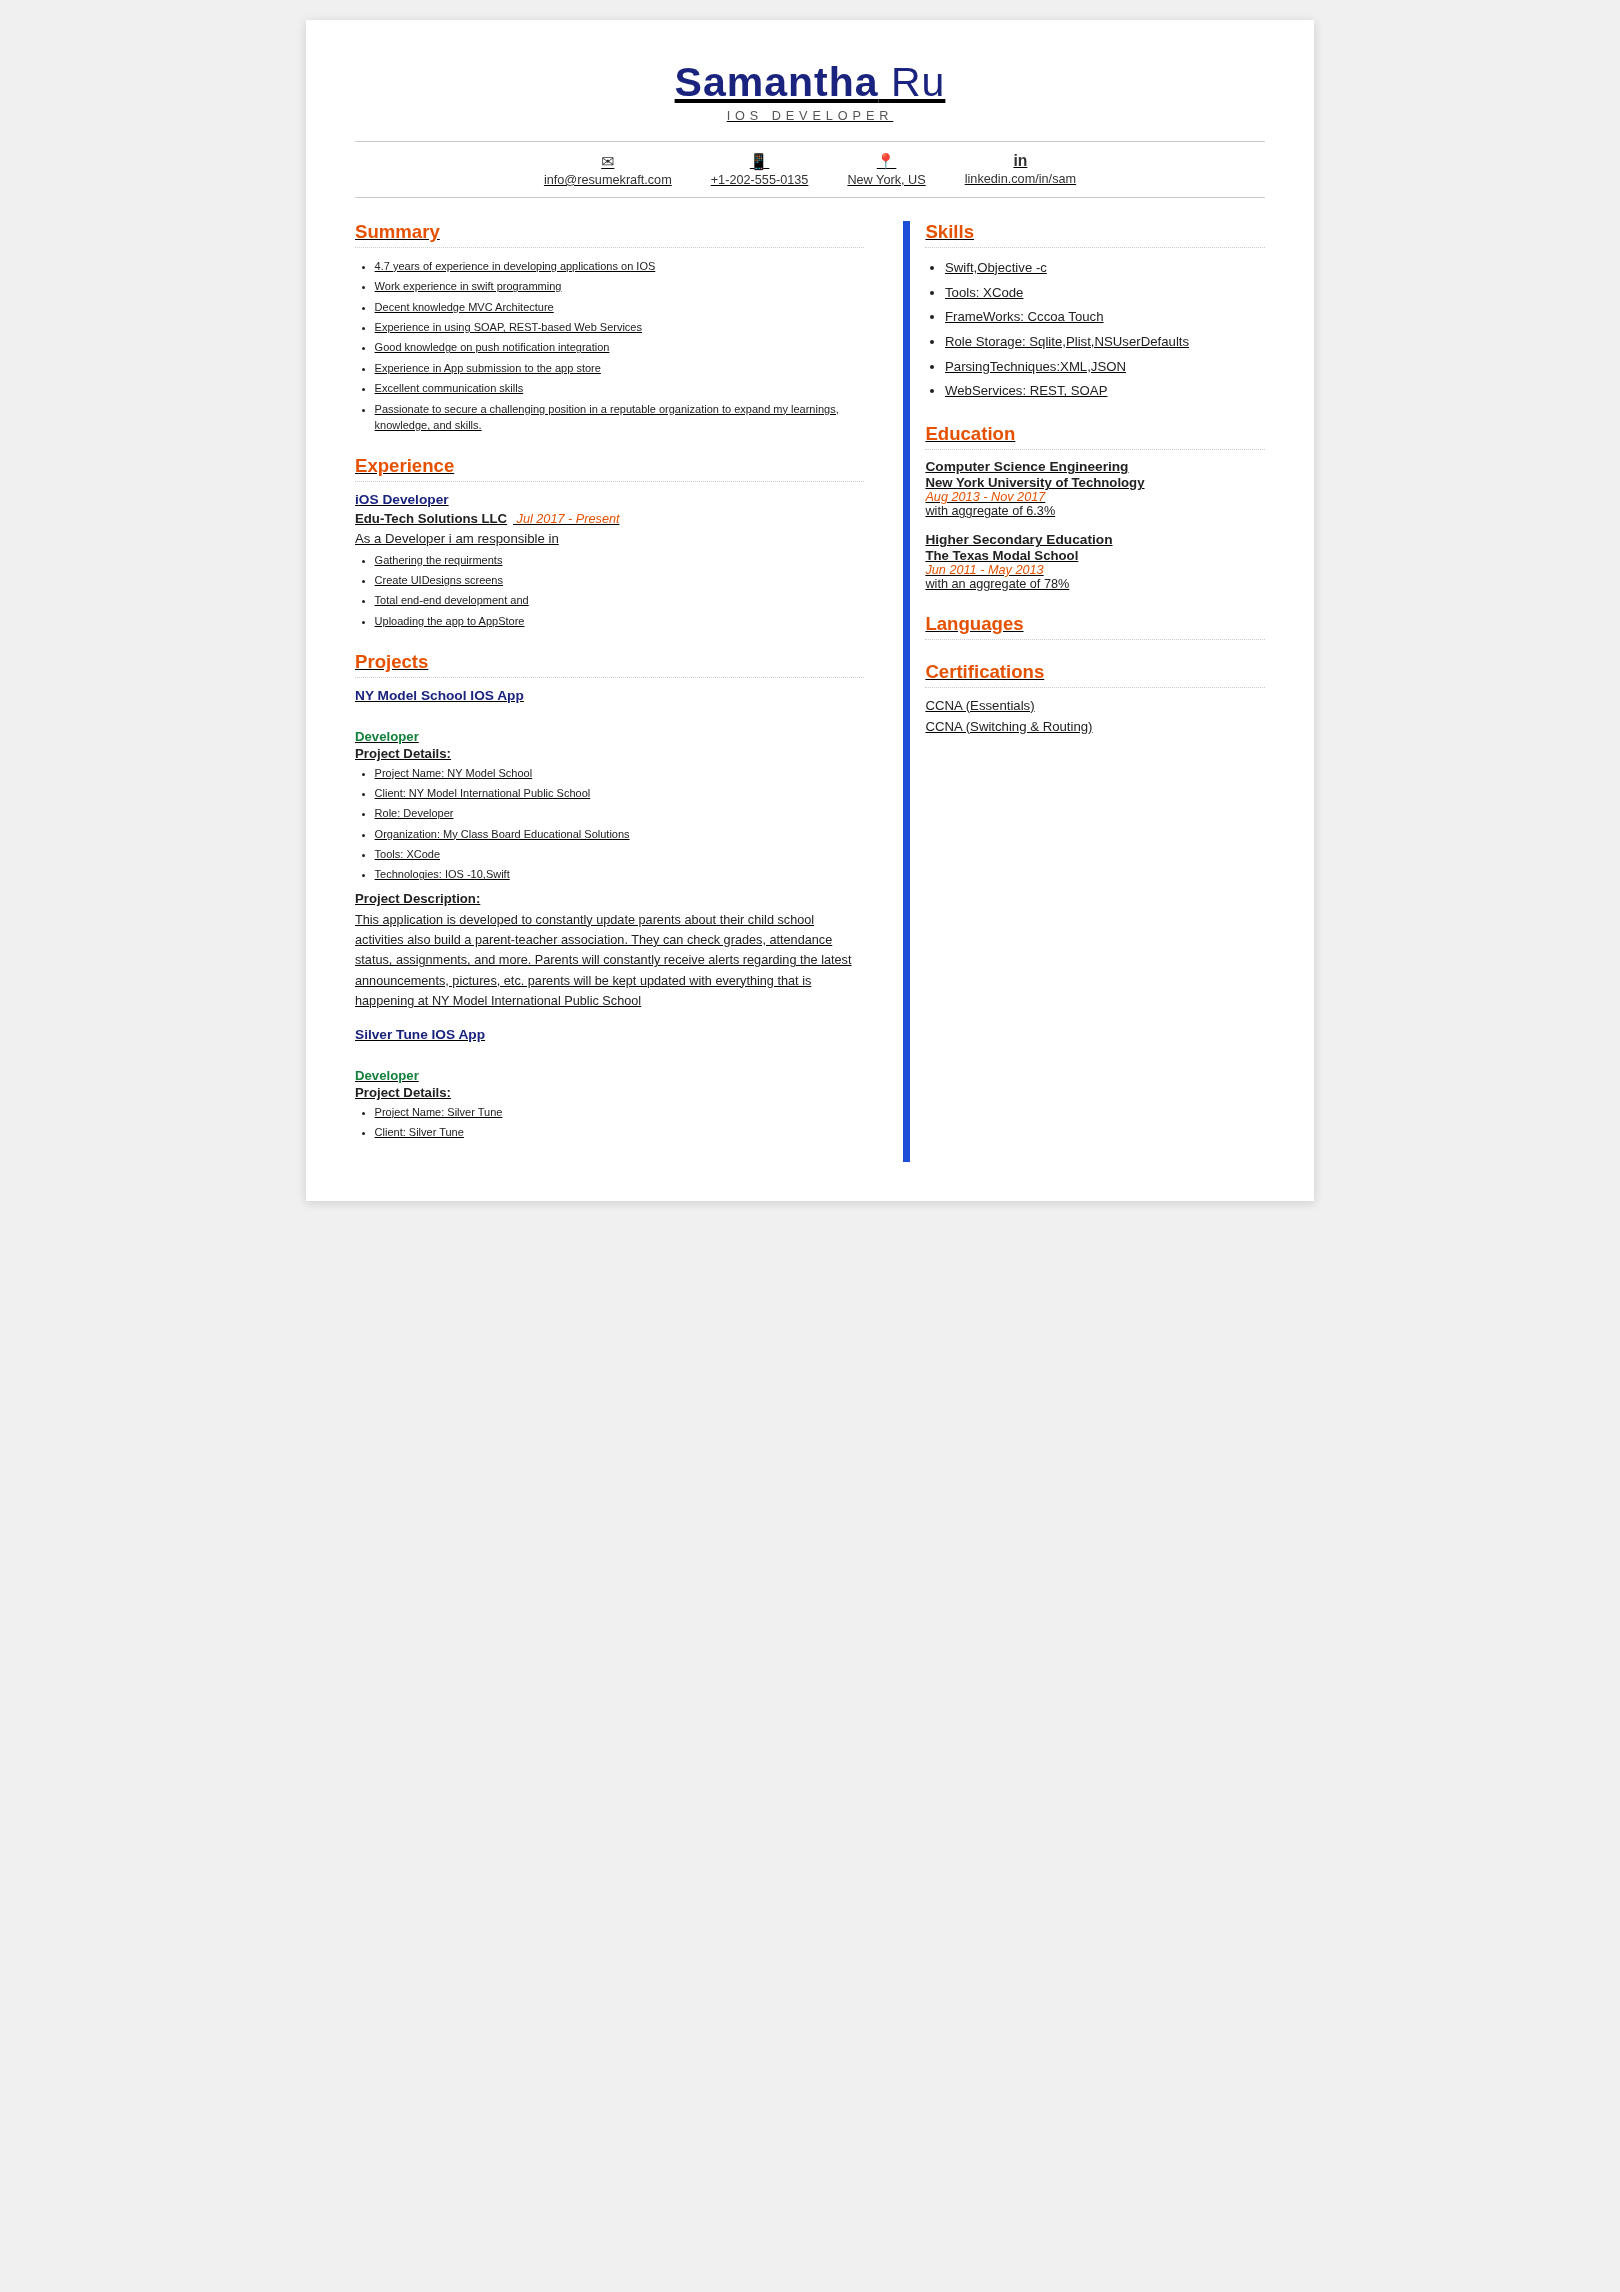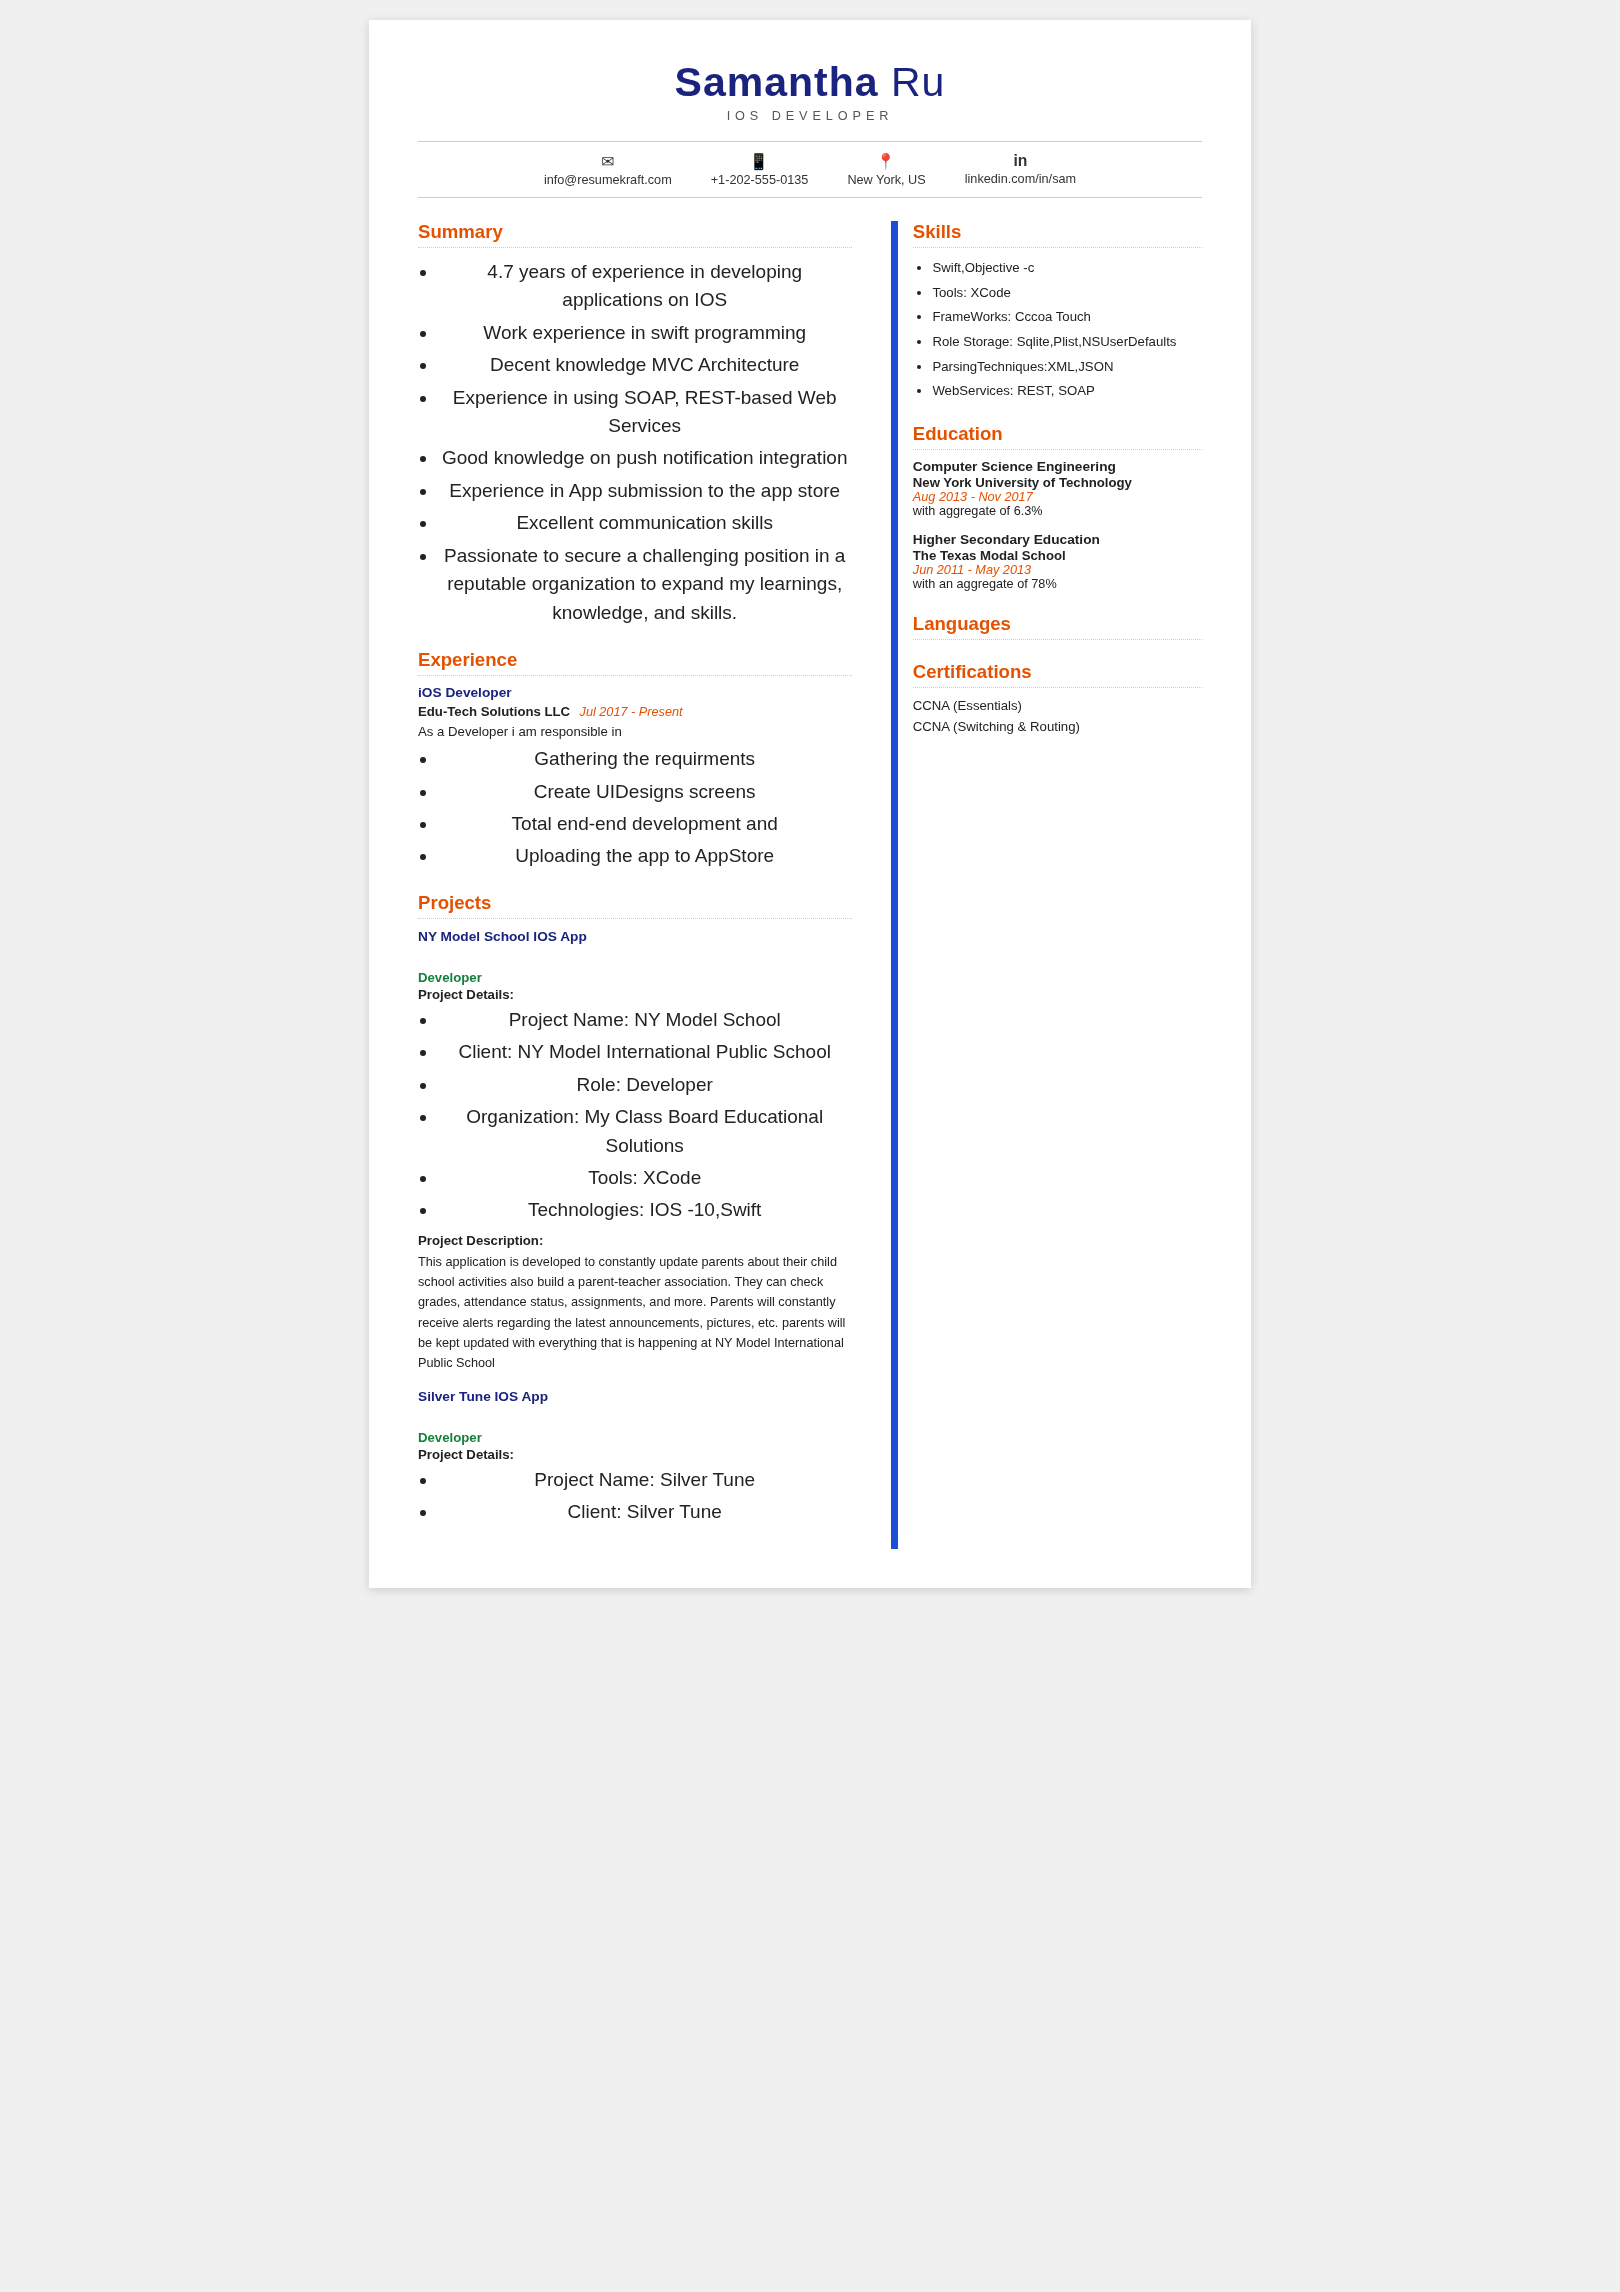--- a/index.html
+++ b/index.html
@@ -5,23 +5,24 @@
     * { margin: 0; padding: 0; box-sizing: border-box; }
     body {
       font-family: Arial, Helvetica, sans-serif;
       background: #f0f0f0;
       display: flex;
       justify-content: center;
       padding: 19.6px;
     }
     .resume {
       background: #fff;
-      width: 882px;
+      width: 1008px;
       padding: 39px 49px;
       box-shadow: 0 2px 9.8px rgba(0,0,0,0.15);
+      text-decoration: underline;
     }
     .header {
       text-align: center;
       margin-bottom: 17.6px;
     }
     .header h1 {
       font-size: 41px;
       color: #1a237e;
       font-weight: 900;
       letter-spacing: 1px;
@@ -78,25 +79,24 @@
       font-weight: 700;
       border-bottom: 1px dotted #ccc;
       padding-bottom: 3.9px;
       margin-bottom: 9.8px;
     }
     ul.bullet-list {
       list-style: disc;
       padding-left: 19.6px;
     }
     ul.bullet-list li {
-      font-size: 19px;
+      font-size: 11px;
       color: #222;
       margin-bottom: 3.9px;
       line-height: 1.5;
-      text-align: center;
     }
     .experience-role {
       font-weight: 700;
       font-size: 13.7px;
       color: #1a237e;
       margin-bottom: 2px;
     }
     .experience-company {
       font-size: 13.2px;
       font-weight: 700;

